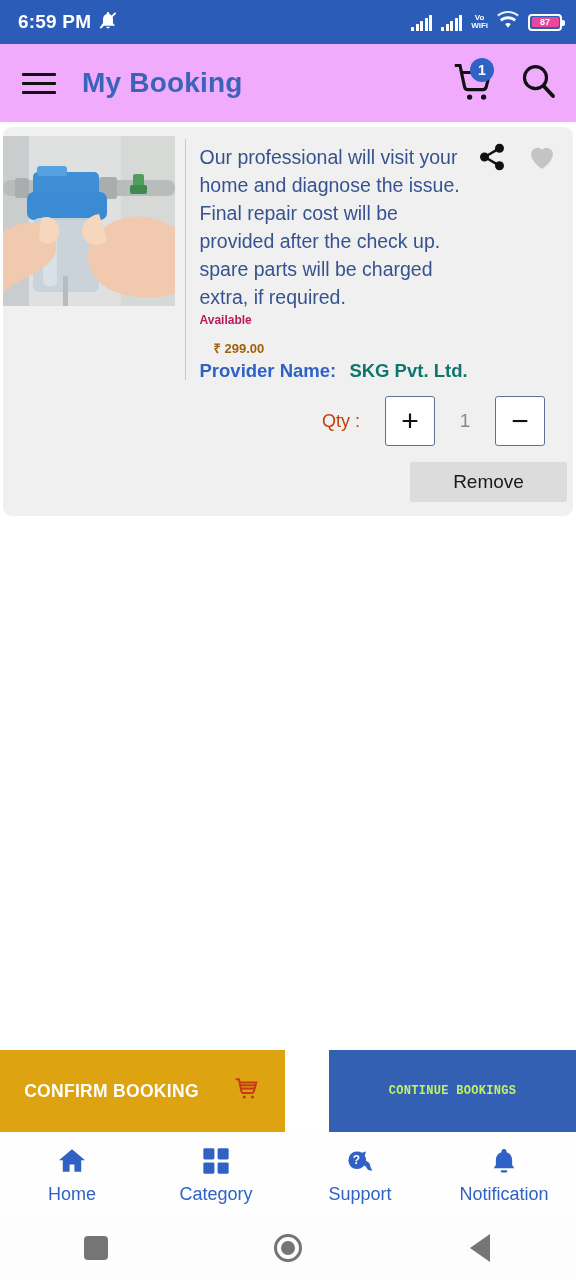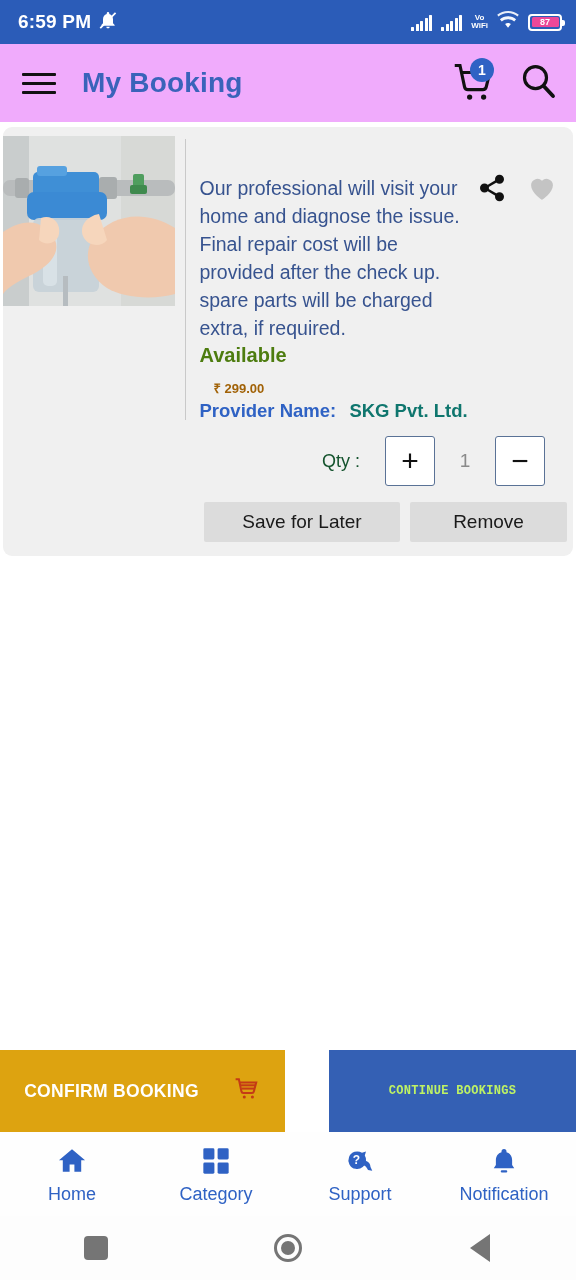--- a/index.html
+++ b/index.html
@@ -58,36 +58,36 @@
     background:#f0f0f0; border-radius:9px; margin:5px 3px 0 3px;
     padding:0 0 14px 0; position:relative;
   }
   .card-top { display:flex; }
   .thumb {
     width:172px; height:170px; margin:9px 0 0 0; flex:0 0 auto;
     background:#cfd4d8; overflow:hidden; position:relative;
   }
   .thumb svg { display:block; width:100%; height:100%; }
   .divider { width:2px; background:#c9c9c9; margin:12px 0 2px 10px; align-self:stretch; }
-  .info { flex:1 1 auto; padding:16px 16px 0 14px; position:relative;margin-top:31px; }
+  .info { flex:1 1 auto; padding:16px 16px 0 14px; position:relative; }
   .desc {
     font-size:19.5px; line-height:28px; color:#37538f; padding-right:86px;
   }
-  .avail { font-size:20px; color:#4d7c0f; font-weight:bold; margin-top:2px; }
+  .avail { font-size:12px; color:#be185d; font-weight:bold; margin-top:2px; }
   .price { font-size:13px; color:#a16207; font-weight:bold; margin-top:12px; padding-left:14px; }
   .provider { margin-top:3px; font-size:18.5px; }
   .provider .lbl { color:#2f62c4; font-weight:bold; }
   .provider .val { color:#0f766e; font-weight:bold; margin-left:8px; }
   .icons { position:absolute; right:14px; top:14px; display:flex; align-items:center; gap:18px; }
   .ic { cursor:pointer; }
 
   
   .qtyrow { display:flex; align-items:center; justify-content:flex-end;
             gap:0; padding:14px 28px 0 0; }
-  .qtylabel { font-size:18px; color:#14532d; margin-right:25px; }
+  .qtylabel { font-size:18px; color:#c2410c; margin-right:25px; }
   .stepbtn {
     width:50px; height:50px; background:#fff; border:1.6px solid #5a7296;
     border-radius:3px; display:flex; align-items:center; justify-content:center;
     font-size:30px; color:#111; cursor:pointer; line-height:1;
   }
   .qtyval { width:60px; text-align:center; font-size:19px; color:#8a8a8a; }
 
   
   .actions { display:flex; gap:10px; padding:16px 3px 0 3px; justify-content:flex-end; }
   .flatbtn {
@@ -260,21 +260,20 @@
       </div>
 
       <div class="qtyrow">
         <span class="qtylabel">Qty :</span>
         <span class="stepbtn">+</span>
         <span class="qtyval">1</span>
         <span class="stepbtn">−</span>
       </div>
 
       <div class="actions">
-        <button class="flatbtn btn-save">Save for Later</button>
         <button class="flatbtn btn-remove">Remove</button>
       </div>
 
     </div>
   </div>
 
   <div class="bottombar">
     <div class="confirm">
       <span class="txt">CONFIRM BOOKING</span>
       <span>

